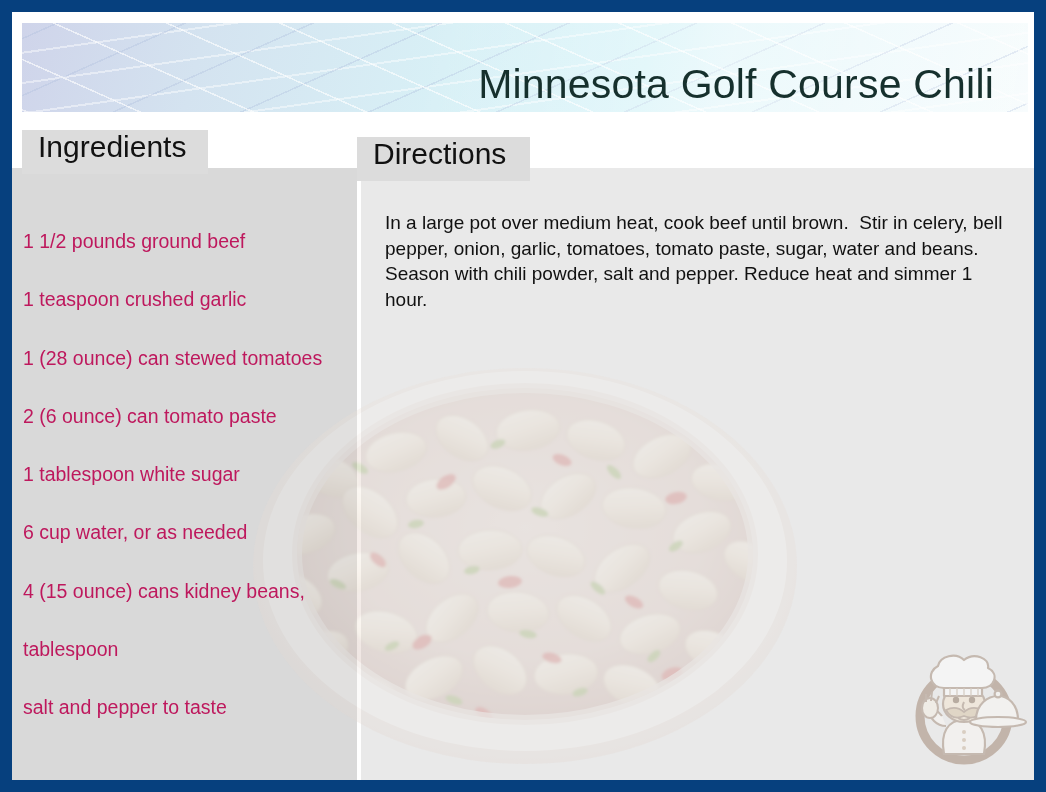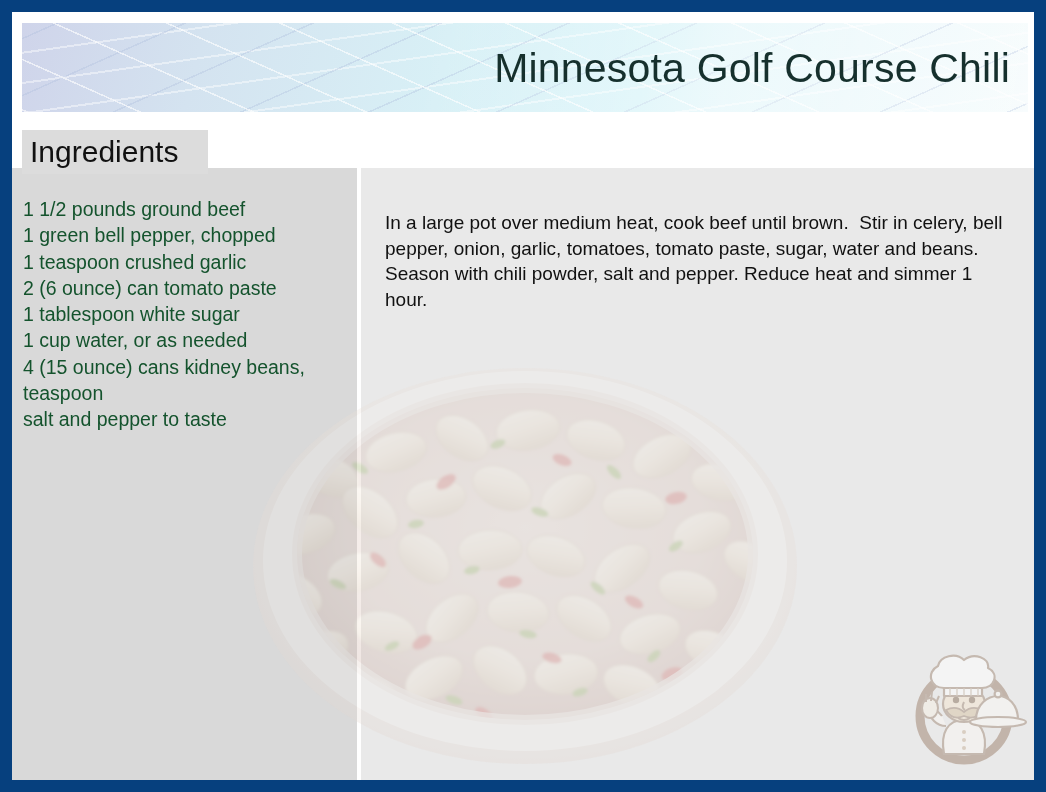--- a/index.html
+++ b/index.html
@@ -57,21 +57,21 @@
     position: absolute;
     inset: 0;
     background: linear-gradient(100deg, rgba(255,255,255,0) 40%, rgba(255,255,255,0.45) 70%, rgba(255,255,255,0.15) 100%);
     pointer-events: none;
   }
   #deck-title {
     position: absolute;
     right: 18px;
     top: 50%;
     transform: translateY(-50%);
-    margin: 0;
+    margin: 16px;
     font-size: 41px;
     font-weight: 400;
     letter-spacing: 0.2px;
     color: #16302d;
     white-space: nowrap;
     font-family: "Liberation Sans", sans-serif;
   }
 
   
   #ingredients-panel {
@@ -110,22 +110,22 @@
     pointer-events: none;
     overflow: hidden;
   }
   #bean-photo svg { display: block; width: 100%; height: 100%; }
 
   
   .section-tab {
     position: absolute;
     background: #dcdcdc;
     display: flex;
-    align-items: center;
-    padding-left: 8px;
+    align-items: flex-start;
+    padding-left: 16px;
     box-sizing: border-box;
   }
   #ingredients-tab {
     left: 10px;
     top: 118px;
     width: 186px;
     height: 44px;
   }
   #directions-tab {
     left: 345px;
@@ -148,22 +148,23 @@
     left: 11px;
     top: 184px;
     width: 340px;
     margin: 0;
     padding: 0;
     list-style: none;
   }
   #ingredients-list li {
     font-size: 19.5px;
     line-height: 26.3px;
-    color: #14532d;
+    color: #be185d;
     white-space: nowrap;
+    margin-top: 32px;
   }
   #directions-text {
     position: absolute;
     left: 357px;
     top: 182px;
     width: 625px;
     margin: 16px;
     font-size: 19px;
     line-height: 25.5px;
     color: #111111;
@@ -303,30 +304,33 @@
           </g>
         </g>
 
         <ellipse cx="315" cy="198" rx="228" ry="166" fill="none" stroke="#e8dcd4" stroke-width="10" opacity="0.75"></ellipse>
       </svg>
     </div>
 
     <div class="section-tab" id="ingredients-tab">
       <h2 class="section-title">Ingredients</h2>
     </div>
+    <div class="section-tab" id="directions-tab">
+      <h2 class="section-title">Directions</h2>
+    </div>
 
     <ul id="ingredients-list">
       <li>1 1/2 pounds ground beef</li>
-      <li>1 green bell pepper, chopped</li>
       <li>1 teaspoon crushed garlic</li>
+      <li>1 (28 ounce) can stewed tomatoes</li>
       <li>2 (6 ounce) can tomato paste</li>
       <li>1 tablespoon white sugar</li>
-      <li>1 cup water, or as needed</li>
+      <li>6 cup water, or as needed</li>
       <li>4 (15 ounce) cans kidney beans,</li>
-      <li>teaspoon</li>
+      <li>tablespoon</li>
       <li>salt and pepper to taste</li>
     </ul>
 
     <p id="directions-text">In a large pot over medium heat, cook beef until brown.  Stir in celery, bell pepper, onion, garlic, tomatoes, tomato paste, sugar, water and beans.  Season with chili powder, salt and pepper. Reduce heat and simmer 1 hour.</p>
 
     <div id="chef-logo">
       <svg viewBox="0 0 128 128" xmlns="http://www.w3.org/2000/svg" aria-hidden="true">
         <g fill="none" stroke="#a58f7d" stroke-width="2.4" stroke-linecap="round" stroke-linejoin="round">
 
           <circle cx="64" cy="70" r="44" stroke="#9c7f6c" stroke-width="9" opacity="0.95"></circle>

